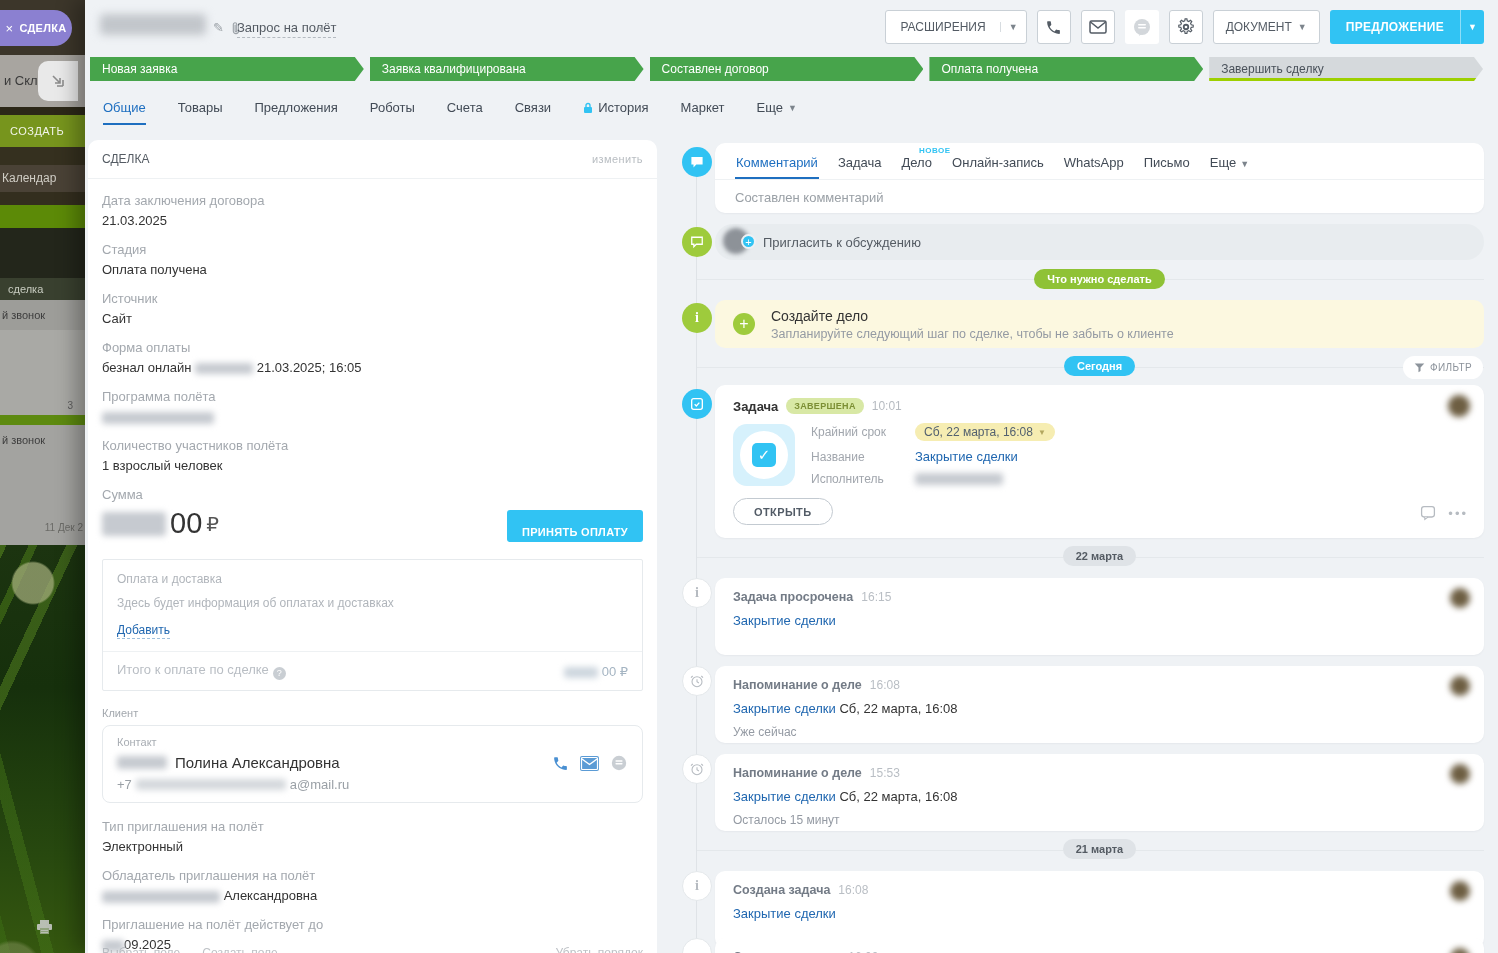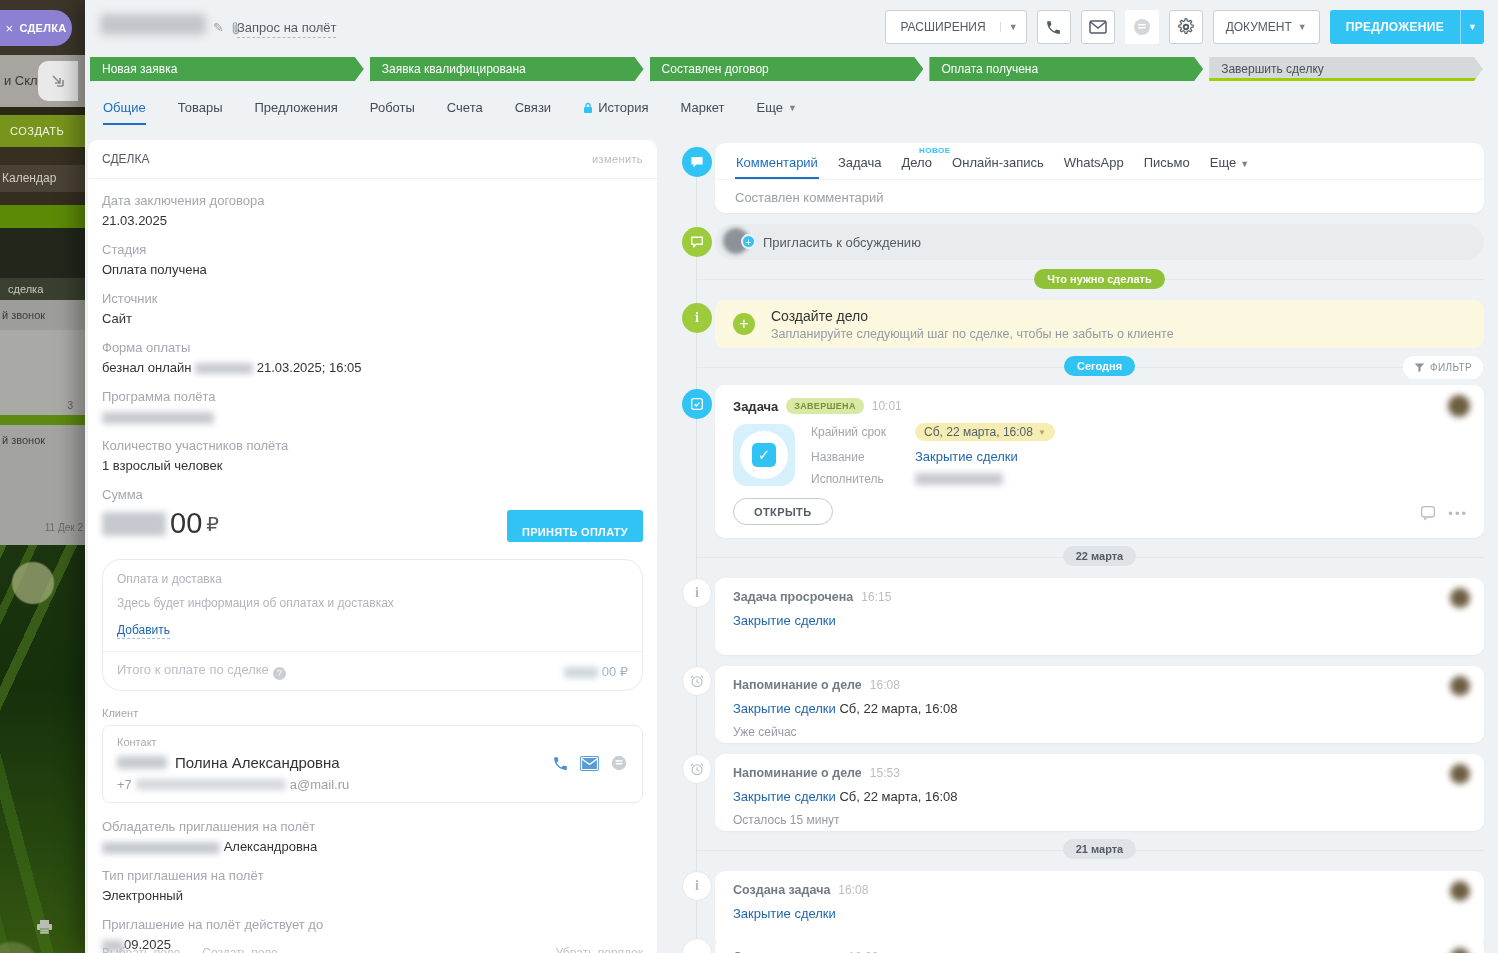--- a/index.html
+++ b/index.html
@@ -82,21 +82,21 @@
   .dc-edit { font-size:11px; color:#b8bdc2; letter-spacing:.4px; }
   .dc-div { height:1px; background:#eef1f3; margin:12px -14px 14px; }
   .fld { margin-bottom:14px; }
   .fld .lbl { font-size:13px; color:#a3a8ae; margin-bottom:5px; }
   .fld .val { font-size:13px; color:#333; }
   .redact { display:inline-block; background:#c6cad0; border-radius:3px; filter:blur(3px); vertical-align:middle; }
   .sum-row { position:relative; height:36px; margin-bottom:16px; }
   .sum-big { font-size:29px; color:#333; display:flex; align-items:center; gap:4px; }
   .sum-cur { font-size:20px; color:#555; }
   .btn-cyan-sm { position:absolute; right:0; top:3px; background:#31c3f3; color:#fff; border:none; border-radius:3px; font-size:11px; font-weight:bold; height:29px; padding:16px 15px; letter-spacing:.3px; font-family:inherit; }
-  .paybox { border:1px solid #e6eaed; border-radius:19px; padding:12px 14px 10px; margin-bottom:16px; }
+  .paybox { border:1px solid #e6eaed; border-radius:2px; padding:12px 14px 10px; margin-bottom:16px; }
   .paybox .ttl { font-size:12px; color:#b0b5bb; margin-bottom:10px; }
   .paybox .hint { font-size:12px; color:#b0b5bb; margin-bottom:10px; }
   .paybox .add { font-size:12px; color:#2067b0; border-bottom:1px dashed #9fc0dd; display:inline-block; padding-bottom:1px; }
   .paybox .pdiv { height:1px; background:#eef1f3; margin:12px -14px 10px; }
   .paybox .total { display:flex; justify-content:space-between; align-items:center; font-size:13px; color:#b9bec4; }
   .qmark { display:inline-block; width:13px; height:13px; border-radius:50%; background:#c9ced3; color:#fff; font-size:9px; text-align:center; line-height:13px; margin-left:4px; vertical-align:-2px; }
   .total-val { color:#a4b4c2; }
   .client-lbl { font-size:11px; color:#a3a8ae; margin-bottom:6px; }
   .contactbox { border:1px solid #e6eaed; border-radius:8px; padding:10px 14px; margin-bottom:16px; position:relative; }
   .contactbox .lbl { font-size:11px; color:#a8adb3; margin-bottom:6px; }
@@ -398,26 +398,26 @@
           </svg>
         <svg width="18" height="18" viewBox="0 0 20 20">
             <circle cx="10" cy="10" r="8" fill="#c9ced3"></circle>
             <rect x="6" y="7" width="8" height="1.6" rx=".8" fill="#fff"></rect>
             <rect x="6" y="10" width="8" height="1.6" rx=".8" fill="#fff"></rect>
           </svg>
       </div>
     </div>
 
     <div class="fld">
+      <div class="lbl">Тип приглашения на полёт</div>
+      <div class="val">Электронный</div>
+    </div>
+    <div class="fld">
       <div class="lbl">Обладатель приглашения на полёт</div>
       <div class="val"><span class="redact" style="width:118px;height:12px"></span> <span>Александровна</span></div>
-    </div>
-    <div class="fld">
-      <div class="lbl">Тип приглашения на полёт</div>
-      <div class="val">Электронный</div>
     </div>
     <div class="fld">
       <div class="lbl">Приглашение на полёт действует до</div>
       <div class="val"><span class="redact" style="width:22px;height:12px"></span><span>09.2025</span></div>
     </div>
     <div class="fld">
       <div class="lbl">Комментарий к заказу (от клиента)</div>
 
     </div>
 

